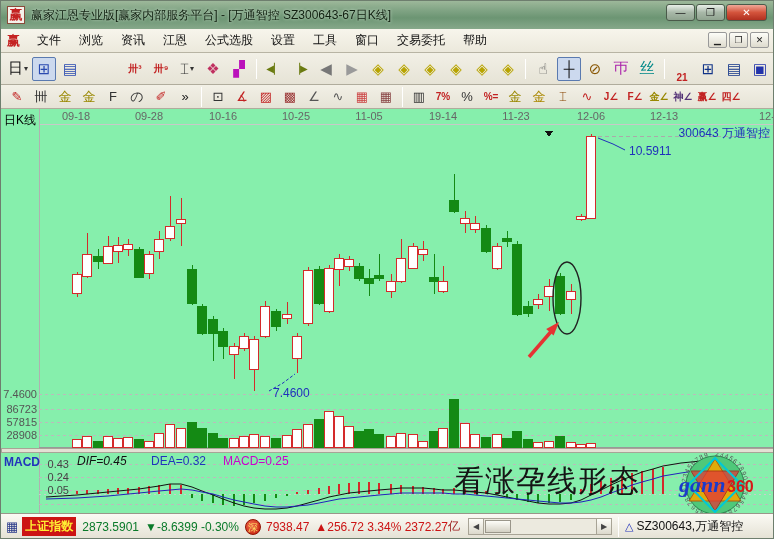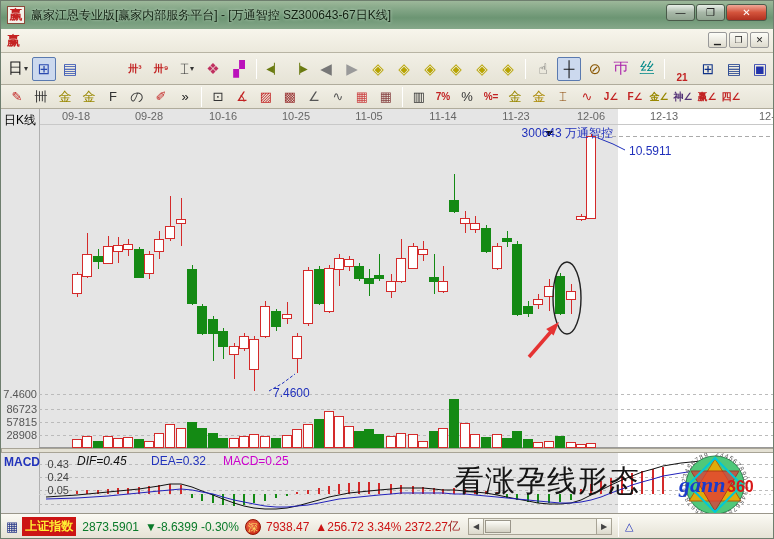--- a/index.html
+++ b/index.html
@@ -40,21 +40,21 @@
   .tb1{top:52px;height:32px;}
   .tb2{top:84px;height:24px;}
   .tbtn{min-width:24px;height:24px;margin:0 1px;display:flex;align-items:center;justify-content:center;
     font-size:15px;border:1px solid transparent;border-radius:2px;white-space:nowrap;}
   .tb2 .tbtn{min-width:22px;height:20px;font-size:13px;}
   .tbtn.small{font-size:10px;font-weight:bold;letter-spacing:0;}
   .tbtn.pressed{border:1px solid #5a7ab0;background:#ccd9ee;}
   .tbtn .caret{font-size:8px;color:#333;margin-left:1px;}
   .tb-sep{width:1px;height:20px;background:#b0ac9c;border-right:1px solid #fff;margin:0 4px;}
   
-  .chart-region{position:absolute;left:0;top:108px;width:617px;height:404px;background:#e5e5e5;}
+  .chart-region{position:absolute;left:0;top:108px;width:774px;height:404px;background:#86efac;}
   .chart-svg{position:absolute;left:0;top:0;}
   .lbl{position:absolute;font-size:11px;color:#555;white-space:nowrap;}
   .lbl.blue{color:#2030bb;font-size:12px;}
   .lbl.black{color:#000;font-size:12px;}
   .axis-num{position:absolute;width:36px;text-align:right;font-size:11px;color:#555;}
   .macd-num{position:absolute;width:30px;text-align:right;font-size:11px;color:#444;}
   .date-lbl{position:absolute;top:1px;width:44px;margin-left:-22px;text-align:center;font-size:11px;color:#666;}
   .annotation{position:absolute;left:453px;top:352px;font-family:"Liberation Serif","DejaVu Serif",serif;
     font-size:30px;color:#151515;letter-spacing:1px;white-space:nowrap;}
   .macd-line-lbl{position:absolute;top:345px;font-size:12px;}
@@ -91,20 +91,21 @@
     <div class="title-text">赢家江恩专业版[赢家内部服务平台] - [万通智控  SZ300643-67日K线]</div>
     <div class="win-controls">
       <div class="win-btn">—</div>
       <div class="win-btn">❐</div>
       <div class="win-btn close">✕</div>
     </div>
   </div>
 
   <div class="menubar">
     <span class="menu-logo">赢</span>
+    <span id="menu-items"><span class="menu-item">文件</span><span class="menu-item">浏览</span><span class="menu-item">资讯</span><span class="menu-item">江恩</span><span class="menu-item">公式选股</span><span class="menu-item">设置</span><span class="menu-item">工具</span><span class="menu-item">窗口</span><span class="menu-item">交易委托</span><span class="menu-item">帮助</span></span>
     <div class="mdi-controls">
       <div class="mdi-btn">▁</div>
       <div class="mdi-btn">❐</div>
       <div class="mdi-btn">✕</div>
     </div>
   </div>
 
   <div class="toolbar tb1" id="toolbar1">
       <span class="tbtn" style="color: rgb(17, 17, 17);">日<span class="caret">▾</span></span>
       <span class="tbtn pressed" style="color: rgb(42, 74, 176);">⊞</span>
@@ -520,21 +521,21 @@
         </g>
     </svg>
 
     <span class="lbl black" style="left:3px;top:3px;position:absolute">日K线</span>
     <div id="date-row" style="position:absolute;left:0;top:0;width:774px;height:14px;">
         <span class="date-lbl" style="left: 75px;">09-18</span>
         <span class="date-lbl" style="left: 148px;">09-28</span>
         <span class="date-lbl" style="left: 222px;">10-16</span>
         <span class="date-lbl" style="left: 295px;">10-25</span>
         <span class="date-lbl" style="left: 368px;">11-05</span>
-        <span class="date-lbl" style="left: 442px;">11-14</span>
+        <span class="date-lbl" style="left: 442px;">19-14</span>
         <span class="date-lbl" style="left: 515px;">11-23</span>
         <span class="date-lbl" style="left: 590px;">12-06</span>
         <span class="date-lbl" style="left: 663px;">12-13</span>
         <span class="date-lbl" style="left: 738px; margin-left: 12px;">12-24</span>
       </div>
     <span class="lbl blue" style="position:absolute;right:5px;top:16px;">300643 万通智控</span>
     <span class="lbl blue" style="position:absolute;left:628px;top:35px;">10.5911</span>
     <span class="axis-num" style="left:0;top:279px;">7.4600</span>
     <span class="lbl blue" style="position:absolute;left:272px;top:277px;">7.4600</span>
     <span class="axis-num" style="left:0;top:294px;">86723</span>
@@ -575,14 +576,15 @@
     <span class="sb-red" style="color:#991111">亿</span>
     <span class="sb-scroll">
       <span class="sb-arrow">◀</span>
       <span class="sb-track">
           <span class="sb-thumb"></span>
         </span>
       <span class="sb-arrow">▶</span>
     </span>
     <span class="sb-div"></span>
     <span class="sb-marker">△</span>
+    <span class="sb-stock">SZ300643,万通智控</span>
   </div>
 </div>
 
 </body></html>

